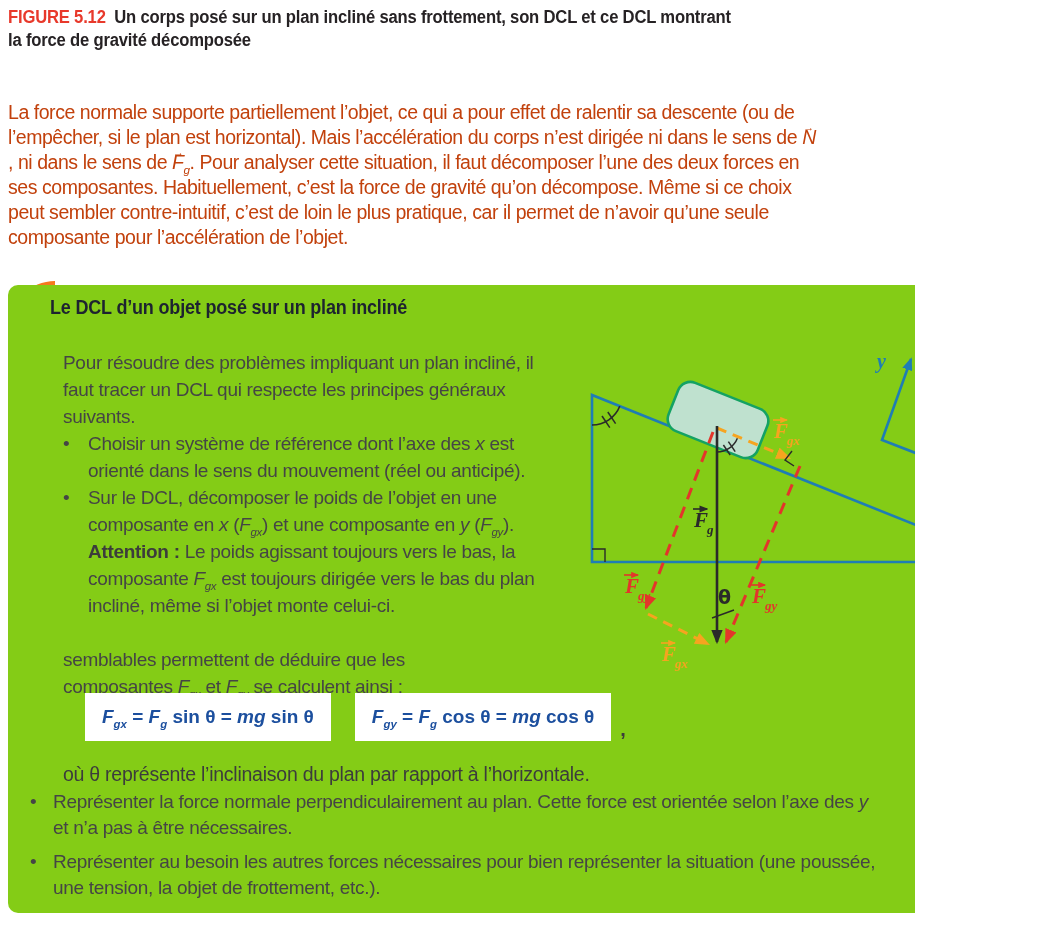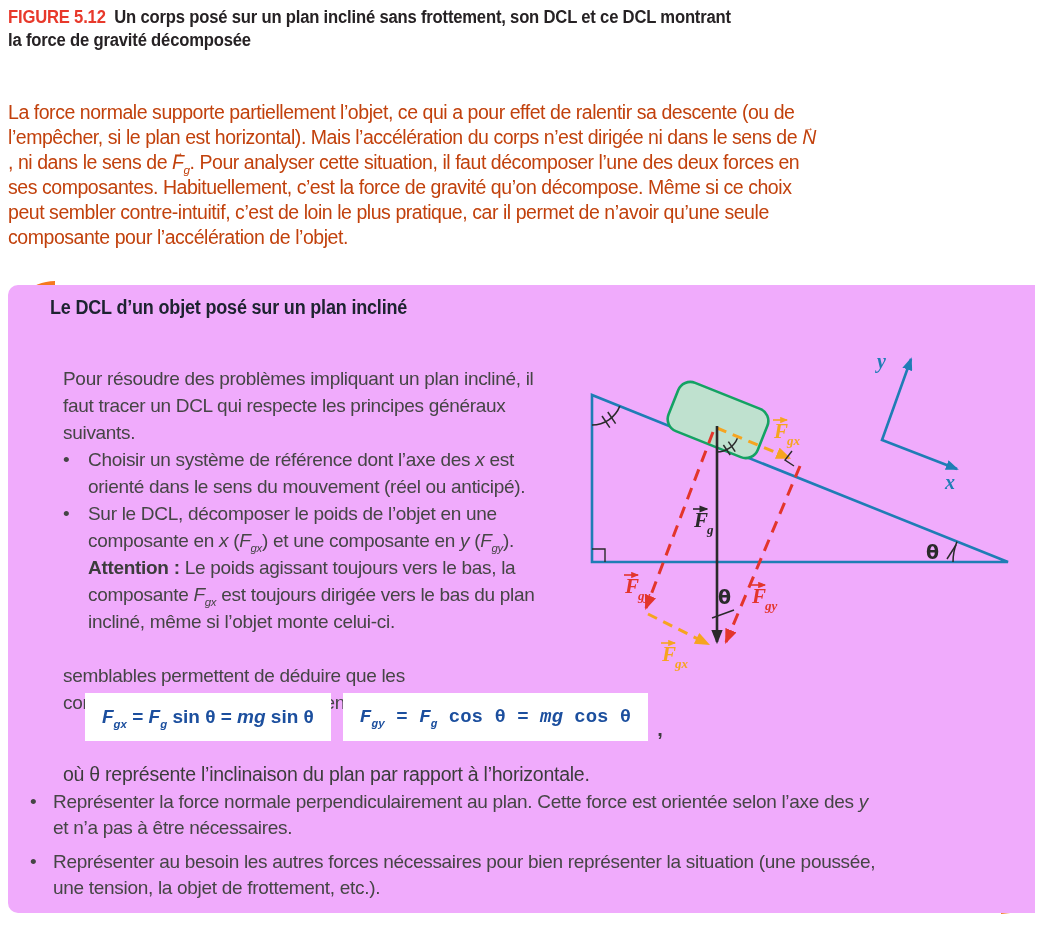--- a/index.html
+++ b/index.html
@@ -1,60 +1,60 @@
 <!DOCTYPE html>
 <html><head>
 <meta charset="utf-8">
 <style>
   html,body { margin:0; padding:0; background:#ffffff; }
-  .page { position:relative; width:1035px; height:926px; background:#ffffff;
+  .page { position:relative; width:915px; height:926px; background:#ffffff;
           font-family:"Liberation Sans", sans-serif; color:#404040; overflow:hidden; }
 
   
   .caption { position:absolute; left:8px; top:6px; width:800px;
              font-size:17.5px; font-weight:bold; line-height:23px; color:#262224;
              letter-spacing:-0.2px; transform:scaleX(0.95); transform-origin:0 0; }
   .caption .lbl { color:#e8392b; margin-right:9px; }
 
   
   .intro { position:absolute; left:8px; top:80px; width:812px;
            font-size:19.5px; line-height:25px; letter-spacing:-0.45px; color:#c2410c; }
   .vec { position:relative; font-style:italic; display:inline-block; }
   .vec .arr { position:absolute; top:-10px; left:1px; font-size:11px; font-style:normal;
               letter-spacing:0; color:inherit; }
   sub { font-size:0.6em; line-height:0; }
 
   
   .panel { position:absolute; left:8px; top:285px; width:1044px; height:628px;
-           background:#f0abfc; border-radius:10px; }
+           background:#84cc16; border-radius:10px; }
   .arc { position:absolute; width:92px; height:92px; box-sizing:border-box;
          border:13px solid transparent; border-radius:50%; transform:rotate(45deg); }
   .arc-tl { left:9px;  top:281px; border-left-color:#f5791f; }
   .arc-br { left:955px; top:822px; border-right-color:#f5791f; }
 
   .panel-title { position:absolute; left:42px; top:11px; font-size:20px; font-weight:bold;
                  color:#1d2330; white-space:nowrap; letter-spacing:-0.2px;
                  transform:scaleX(0.9); transform-origin:0 0; }
 
   .col { position:absolute; left:55px; top:64px; width:492px;
-         font-size:19px; line-height:27px; letter-spacing:-0.3px; color:#454545;margin-top:16px; }
+         font-size:19px; line-height:27px; letter-spacing:-0.3px; color:#454545; }
   .col p { margin:0; }
   .bul { display:flex; margin:0; }
   .bul .dot { flex:none; width:25px; }
   .btext { flex:1; }
   b { color:#3c3c3c; }
 
   
   .frow { position:absolute; left:77px; top:408px; display:flex; align-items:flex-end; }
   .fbox { background:#ffffff; color:#1c4f9e; font-weight:bold; font-size:19px;
           padding:13px 17px; white-space:nowrap; }
   .fbox .fv { font-style:italic; }
   .fbox sub i { font-style:italic; }
   .fbox .fe { font-style:normal; }
-  .fbox2 { margin-left:12px;font-family:Liberation Mono, monospace; }
+  .fbox2 { margin-left:24px; }
   .fcomma { margin-left:9px; margin-top:18px; font-weight:bold; font-size:20px; color:#3c3c3c; }
 
   .theta-line { position:absolute; left:55px; top:478px; font-size:19.5px; font-weight:normal;
                 color:#3c3c3c; letter-spacing:-0.25px; }
 
   .bbullets { position:absolute; left:22px; top:504px; width:1008px;
               font-size:19px; line-height:26px; letter-spacing:-0.3px; color:#454545; }
   .bbullets .bul { margin-bottom:8px; }
   .bbullets .dot { width:23px; }
 

